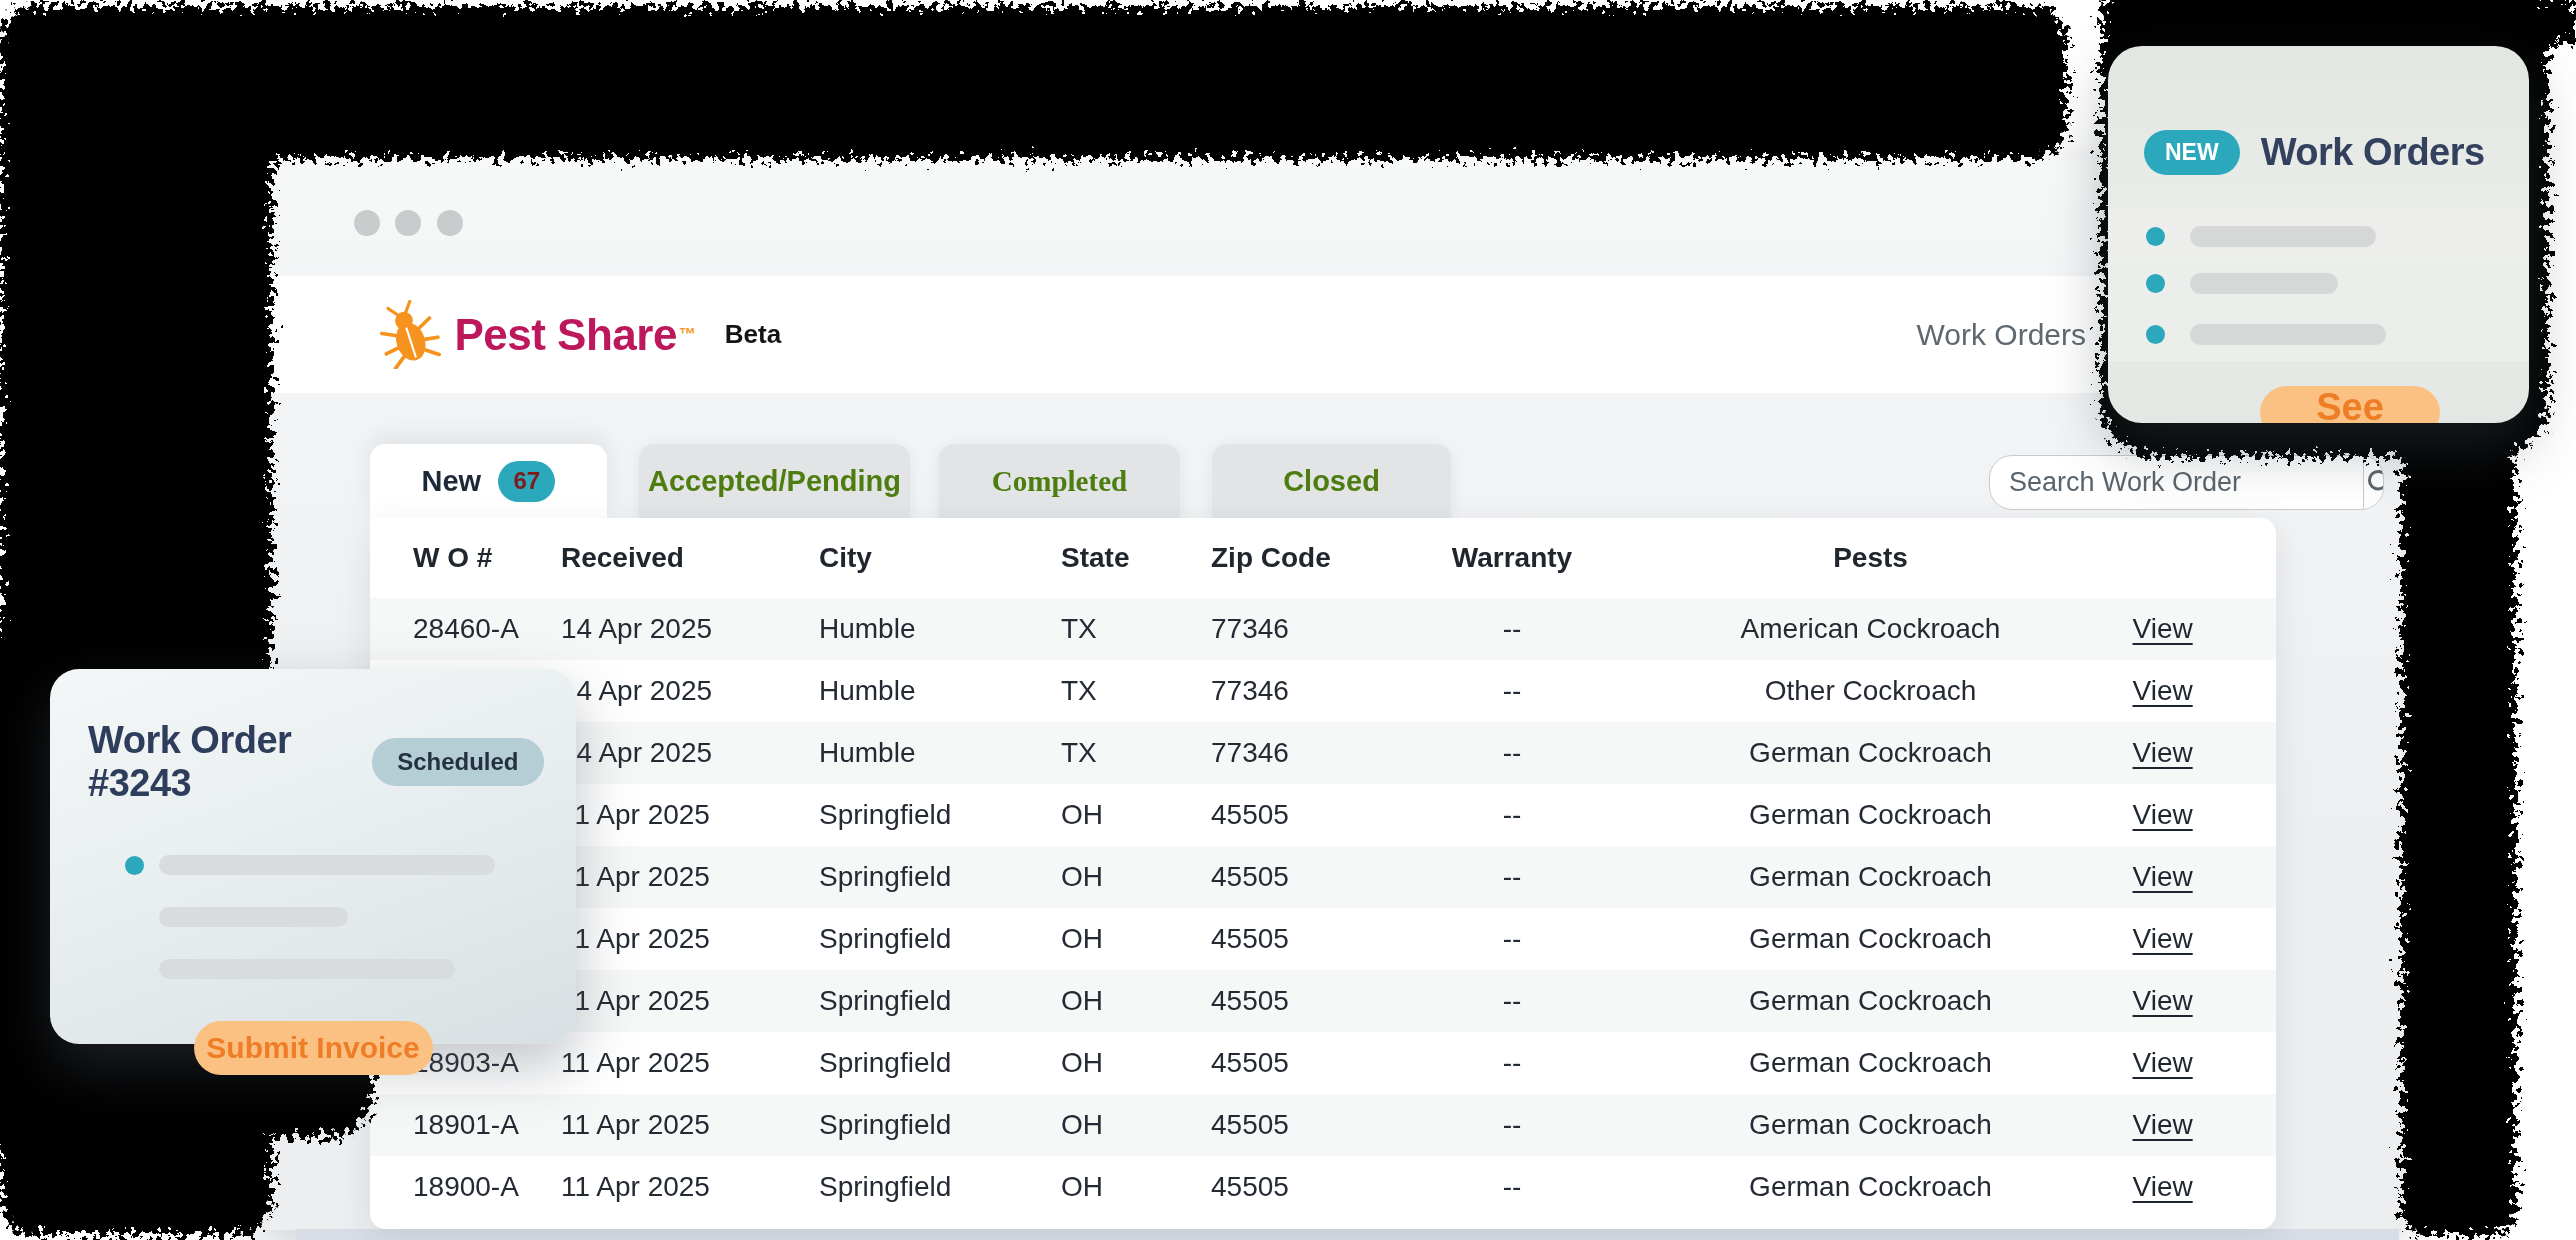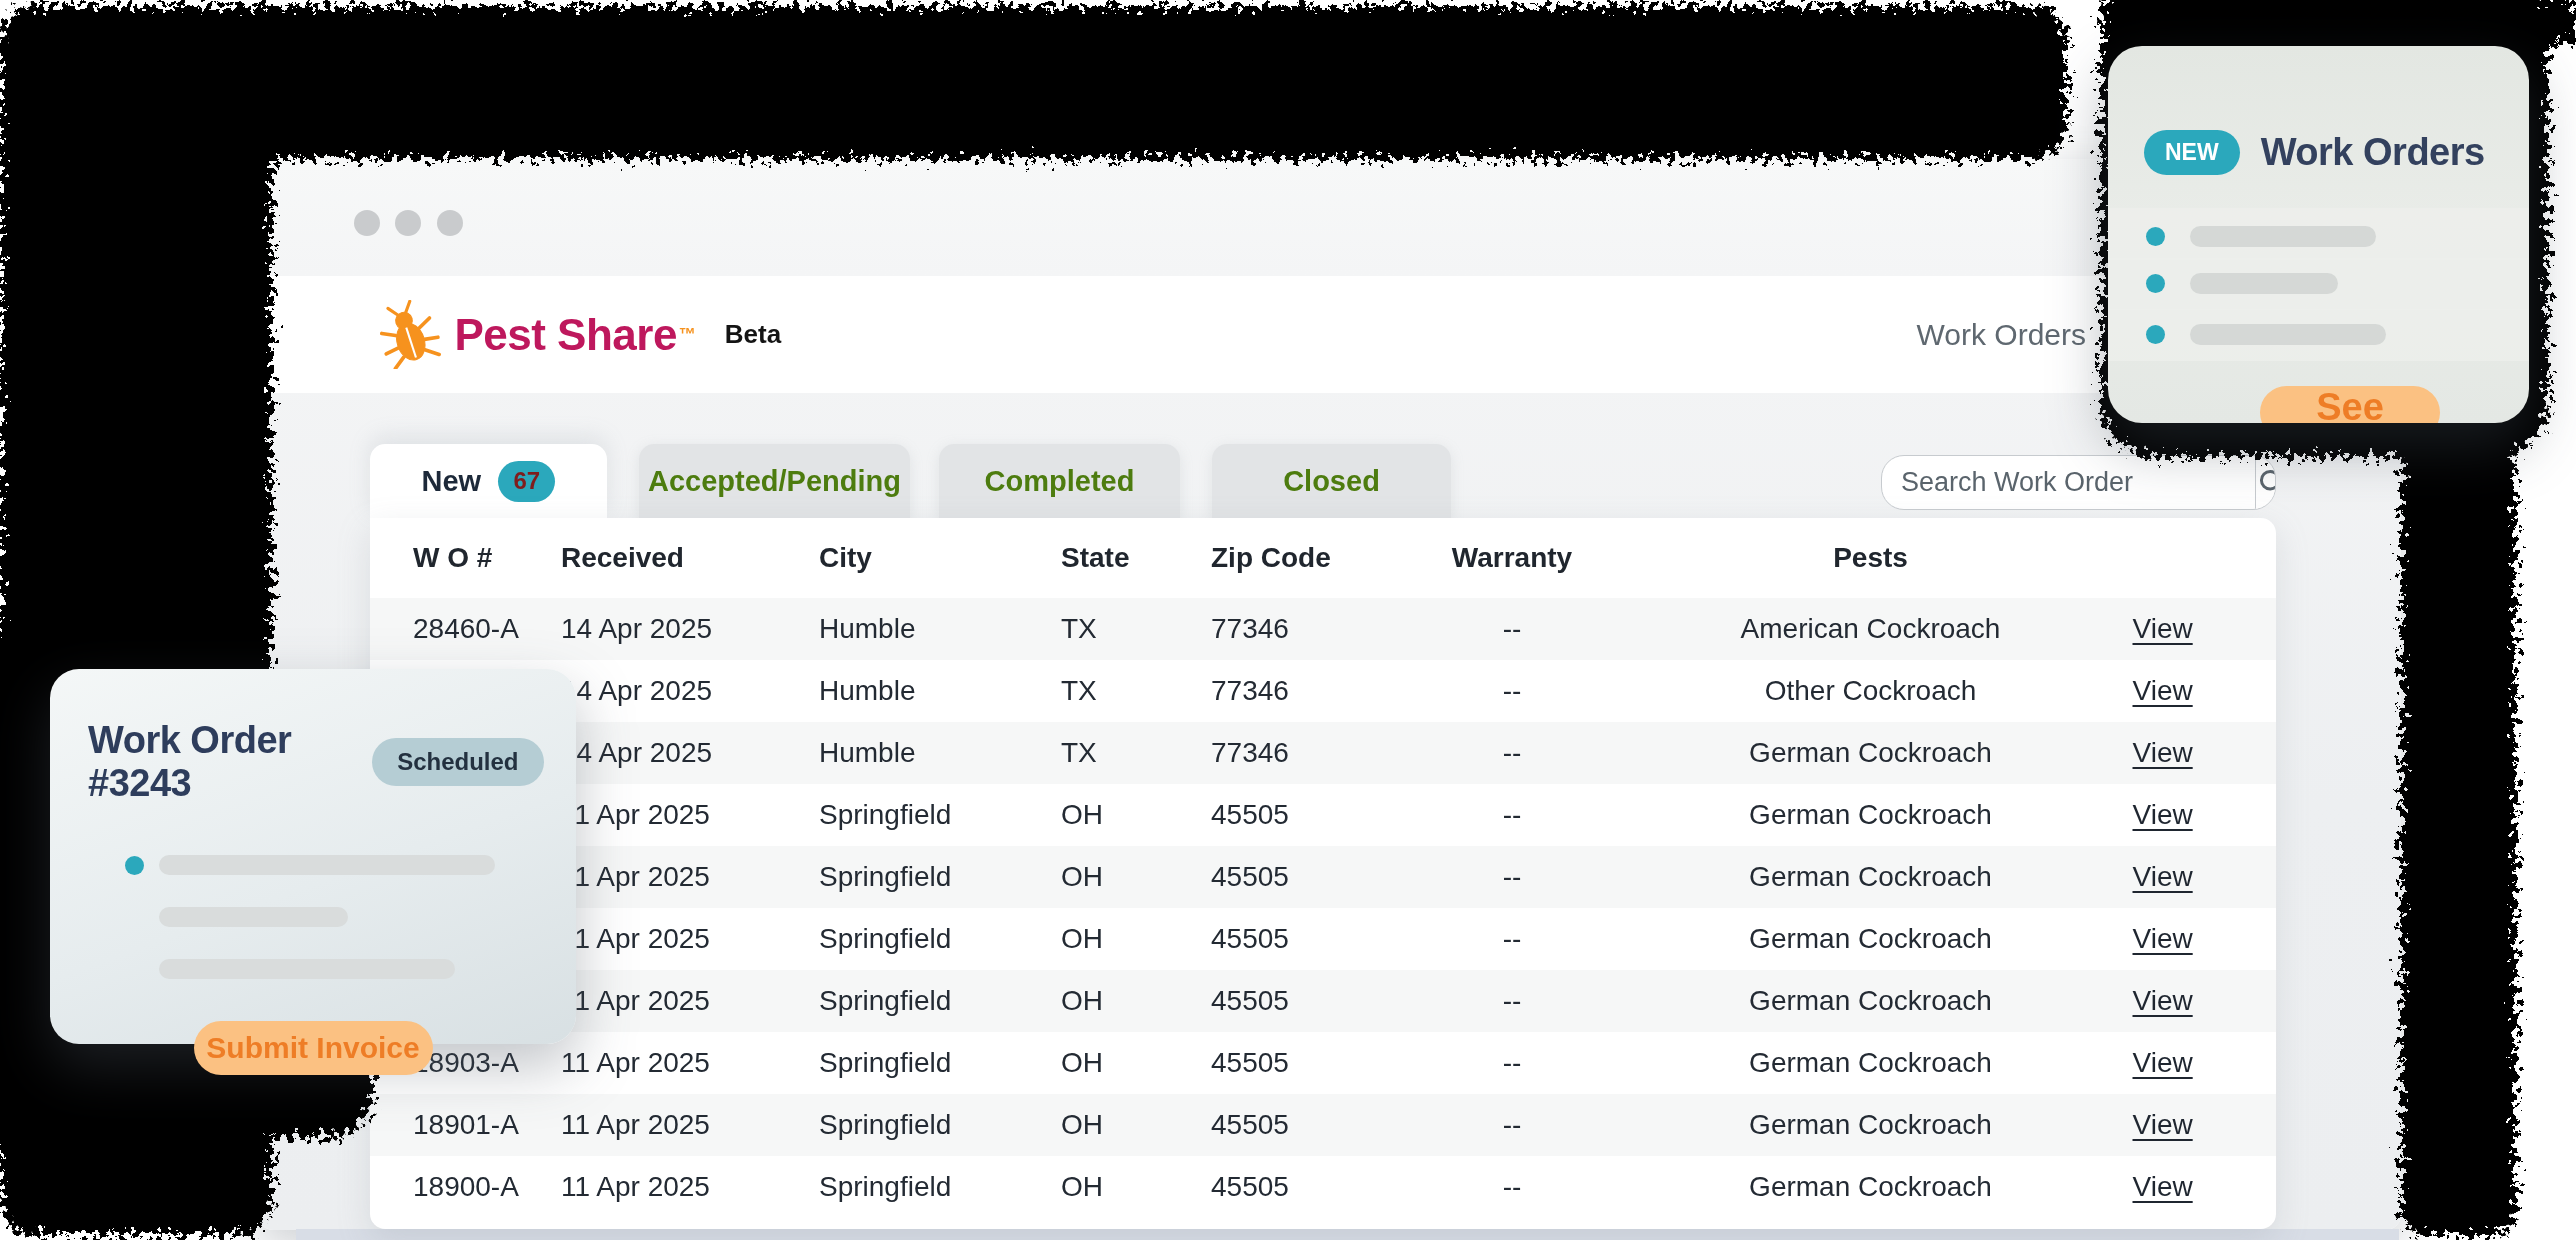--- a/index.html
+++ b/index.html
@@ -38,26 +38,26 @@
               font-size:30px; color:#5f6870; }
 
   
   .tab { position:absolute; z-index:3; height:75px; top:444px; border-radius:15.3px 15.3px 0 0;
          display:flex; align-items:center; justify-content:center; cursor:pointer;
          font-size:29px; font-weight:700; }
   .tab-active { left:370px; width:237px; background:#ffffff; color:#1d2939;
                 box-shadow:0 -7.6px 21px rgba(140,150,160,.18); }
   .tab-idle { background:#e2e4e6; color:#4d7c0f; box-shadow:0 3.8px 13.4px rgba(150,158,166,.18); }
   .tab-1 { left:639px; width:271px; }
-  .tab-2 { left:939px; width:241px; }
+  .tab-2 { left:939px; width:241px;font-family:Liberation Serif, serif; }
   .tab-3 { left:1212px; width:239px; }
   .tab-badge { margin-left:17px; background:#2BA8BC; color:#7f1d1d; font-size:24px; font-weight:700;
                border-radius:955px; padding:5.7px 15.3px 6.7px; }
 
-  .search { position:absolute; z-index:3; left:1881px; top:455px; width:395px; height:55px;
+  .search { position:absolute; z-index:3; left:1989px; top:455px; width:395px; height:55px;
             background:#ffffff; border:1.9px solid #c7cbcf; border-radius:23px;
             display:flex; align-items:stretch; overflow:hidden; }
   .search input { flex:1; border:none; outline:none; font-family:"Liberation Sans",sans-serif;
                   font-size:27px; color:#39424a; padding:0 0 0 19px; background:transparent; }
   .search input::placeholder { color:#5a646c; opacity:1; }
   .search-btn { width:59px; border:none; border-left:1.9px solid #c7cbcf; background:#ffffff;
                 display:flex; align-items:center; justify-content:center; cursor:pointer; }
 
   
   .table-card { position:absolute; z-index:3; left:370px; top:518px; width:1906px; height:711px;

